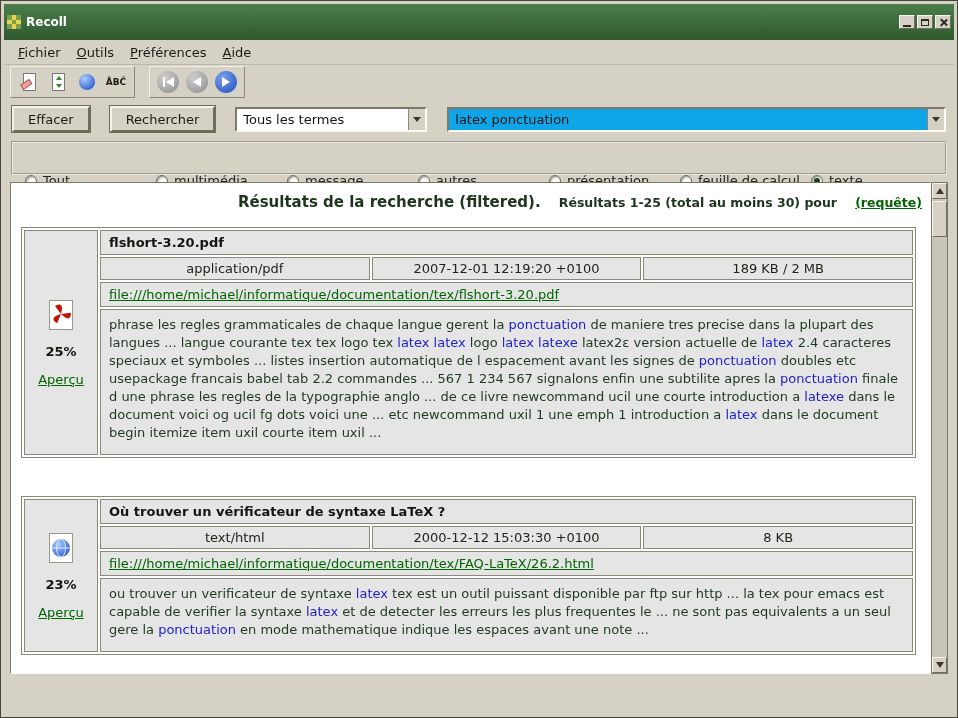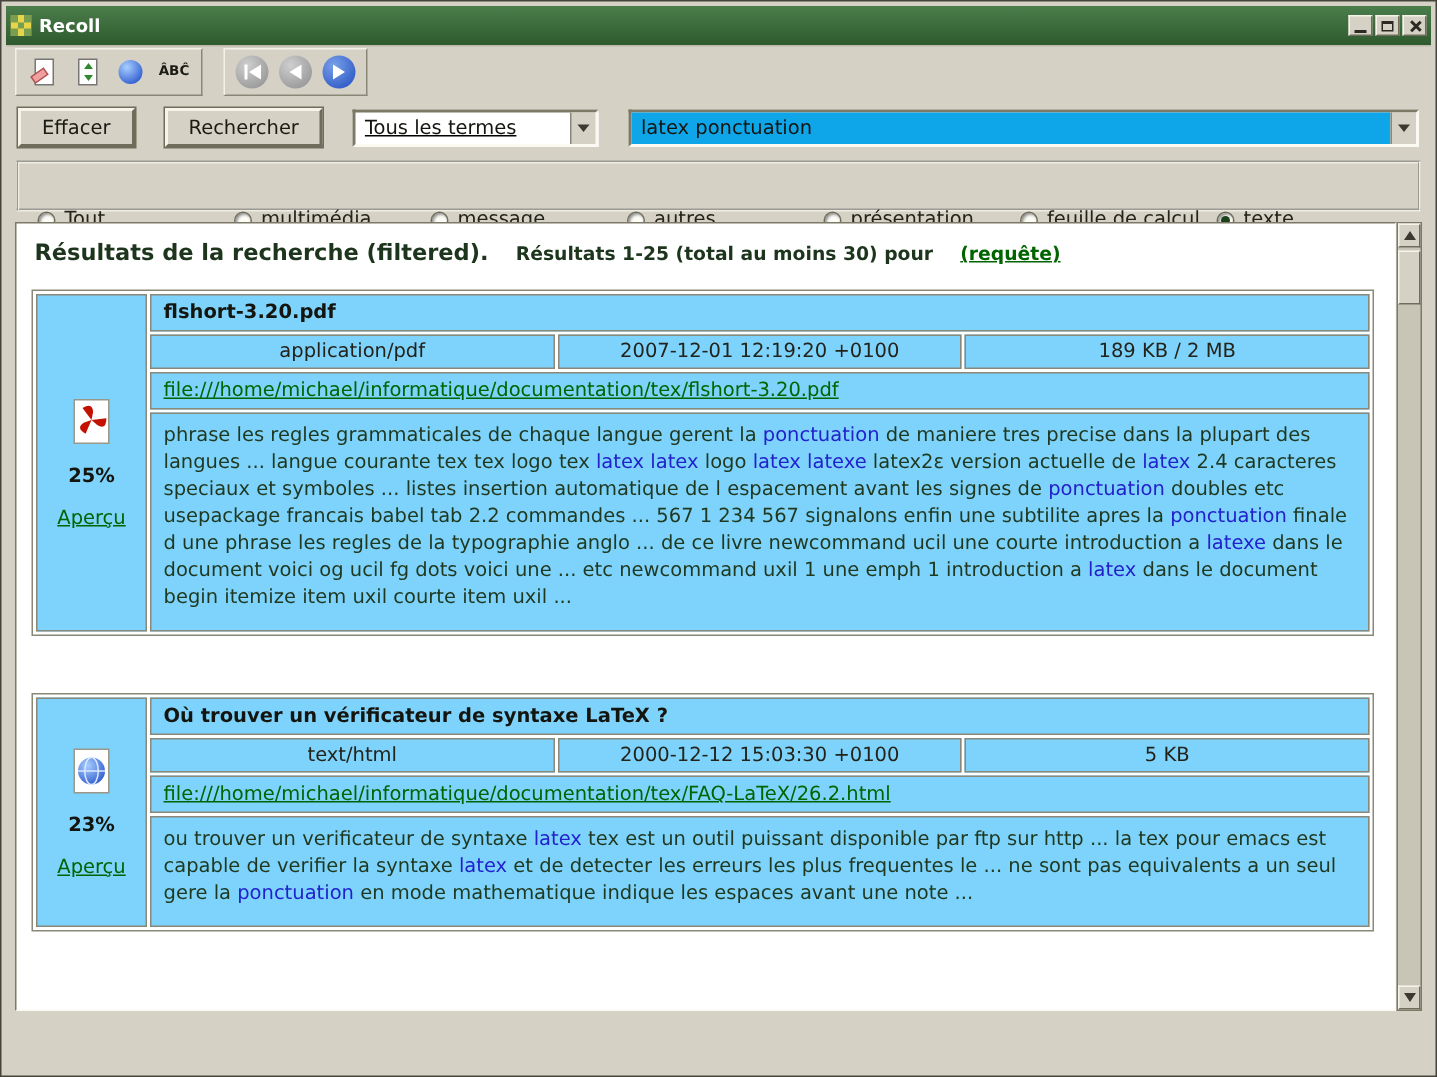--- a/index.html
+++ b/index.html
@@ -10,21 +10,21 @@
     width:958px; height:718px;
     background:#d5d2c5;
     border:1px solid #44443a;
     padding:3px;
     display:flex; flex-direction:column;
     position:relative;
   }
 
   
   .titlebar {
-    height:26px; flex:none;
+    height:36px; flex:none;
     background:linear-gradient(180deg,#4b7d4b,#2e5a2e);
     display:flex; align-items:center;
     padding:0 3px; color:#fff;
   }
   .app-icon { width:14px; height:14px; margin-right:5px; flex:none; }
   .titlebar .title { font-weight:bold; font-size:12px; flex:1; }
   .winbtns { display:flex; gap:2px; }
   .winbtn {
     width:16px; height:14px; background:#d5d2c5;
     border:1px solid; border-color:#f6f4ea #6f6c5c #6f6c5c #f6f4ea;
@@ -70,21 +70,21 @@
   .combo {
     height:25px; background:#fff; display:flex; align-items:center;
     border:2px solid; border-color:#7c7967 #fbfaf2 #fbfaf2 #7c7967; cursor:pointer;
   }
   .combo .val { flex:1; padding:0 6px; color:#15150f; white-space:nowrap; overflow:hidden; }
   .combo-arrow {
     width:17px; height:100%; background:#d5d2c5; flex:none;
     border-left:1px solid #8a8778; display:flex; align-items:center; justify-content:center;
   }
   .arr-down { width:0; height:0; border-left:4px solid transparent; border-right:4px solid transparent; border-top:5px solid #3c3a30; }
-  .mode-combo { width:164px;text-decoration:underline; }
+  .mode-combo { width:192px; }
   .query-combo { flex:1; }
   .query-input {
     flex:1; border:none; outline:none; height:100%; padding:0 6px;
     font-family:inherit; font-size:13px; color:#15150f; background:#0ea5e9;
   }
 
   
   .filterbar {
     flex:none; margin:9px 7px 0 7px; height:34px;
     border:2px groove #efede3; display:flex; align-items:center; padding:0 12px;
@@ -99,34 +99,34 @@
   .radio.on::after { content:""; width:6px; height:6px; border-radius:50%; background:#1c401c; }
   .radio-label { margin-left:6px; color:#23231a; }
 
   
   .results-region { flex:1; display:flex; margin:7px 6px 0 6px; min-height:0; }
   .rpanel {
     flex:1; background:#fff; overflow:hidden; min-width:0;
     border:1px solid; border-color:#7c7967 #fbfaf2 #fbfaf2 #7c7967;
     padding:6px 8px 0 10px;
   }
-  .res-head { margin:4px 0 16px 2px; color:#1c351c; }
+  .res-head { margin:4px 0 16px 18px; color:#1c351c;text-align:right; }
   .res-head .big { font-size:15px; font-weight:bold; }
   .res-head .sub { font-size:12.5px; font-weight:bold; margin-left:14px; }
   .glink { color:#006400; text-decoration:underline; cursor:pointer; }
   .query-link { font-weight:bold; }
 
   table.result {
     width:calc(100% - 6px); table-layout:fixed;
     border-collapse:separate; border-spacing:2px;
     border:1px solid #8a8878; background:#fff;
   }
   table.result + table.result { margin-top:38px; }
   .c-side { width:74px; }
-  table.result td { border:1px solid #8a8878; background:#7dd3fc; }
+  table.result td { border:1px solid #8a8878; background:#e5e5e5; }
   td.rtitle { background:#d9d7cd; font-weight:bold; color:#15150f; padding:4px 8px; }
   tr.meta td { text-align:center; color:#23231a; padding:3px 4px; }
   td.urlcell { padding:4px 8px; white-space:nowrap; overflow:hidden; }
   td.abstract { padding:6px 8px 12px 8px; line-height:18px; color:#1f381f; }
   .hl { color:#2222cc; }
   td.side { text-align:left; vertical-align:middle; padding:8px 12px; }
   .side-stack { display:flex; flex-direction:column; align-items:center; gap:13px; }
   .relevance { font-weight:bold; color:#15150f; }
 
   
@@ -171,20 +171,26 @@
         </span>
       <span class="winbtn">
           <span class="glyph-max"></span>
         </span>
       <span class="winbtn">
           <span class="glyph-close"></span>
         </span>
     </span>
   </div>
 
+  <div class="menubar">
+    <span class="menu-item">Fichier</span>
+    <span class="menu-item">Outils</span>
+    <span class="menu-item">Préférences</span>
+    <span class="menu-item">Aide</span>
+  </div>
 
   <div class="toolbar">
     <span class="tb-group">
       <span class="tb-btn">
         <svg width="22" height="22">
           <rect x="5.5" y="2.5" width="12" height="17" fill="#fff" stroke="#777"></rect>
           <rect x="3" y="11" width="10" height="5" fill="#f0a0a0" stroke="#b05050" transform="rotate(-35 8 13)"></rect>
         </svg>
       </span>
       <span class="tb-btn">
@@ -352,21 +358,21 @@
               </svg>
               <span class="relevance">23%</span>
               <a class="glink">Aperçu</a>
             </span>
           </td>
           <td class="rtitle" colspan="3">Où trouver un vérificateur de syntaxe LaTeX ?</td>
         </tr>
         <tr class="meta">
           <td>text/html</td>
           <td>2000-12-12 15:03:30 +0100</td>
-          <td>5 KB</td>
+          <td>8 KB</td>
         </tr>
         <tr>
           <td class="urlcell" colspan="3">
             <a class="glink">file:///home/michael/informatique/documentation/tex/FAQ-LaTeX/26.2.html</a>
           </td>
         </tr>
         <tr>
           <td class="abstract" colspan="3">ou trouver un verificateur de syntaxe <span class="hl">latex</span> tex est un outil puissant disponible par ftp sur http ... la tex pour emacs est capable de verifier la syntaxe <span class="hl">latex</span> et de detecter les erreurs les plus frequentes le ... ne sont pas equivalents a un seul gere la <span class="hl">ponctuation</span> en mode mathematique indique les espaces avant une note ...</td>
         </tr>
         </tbody>

